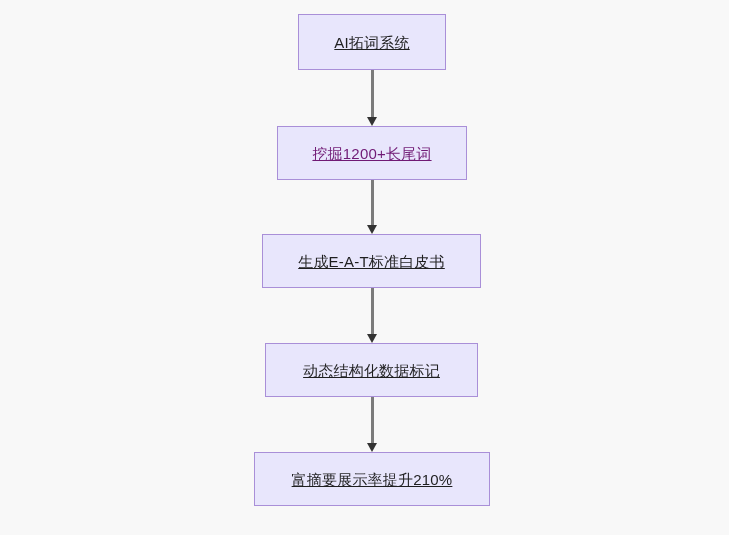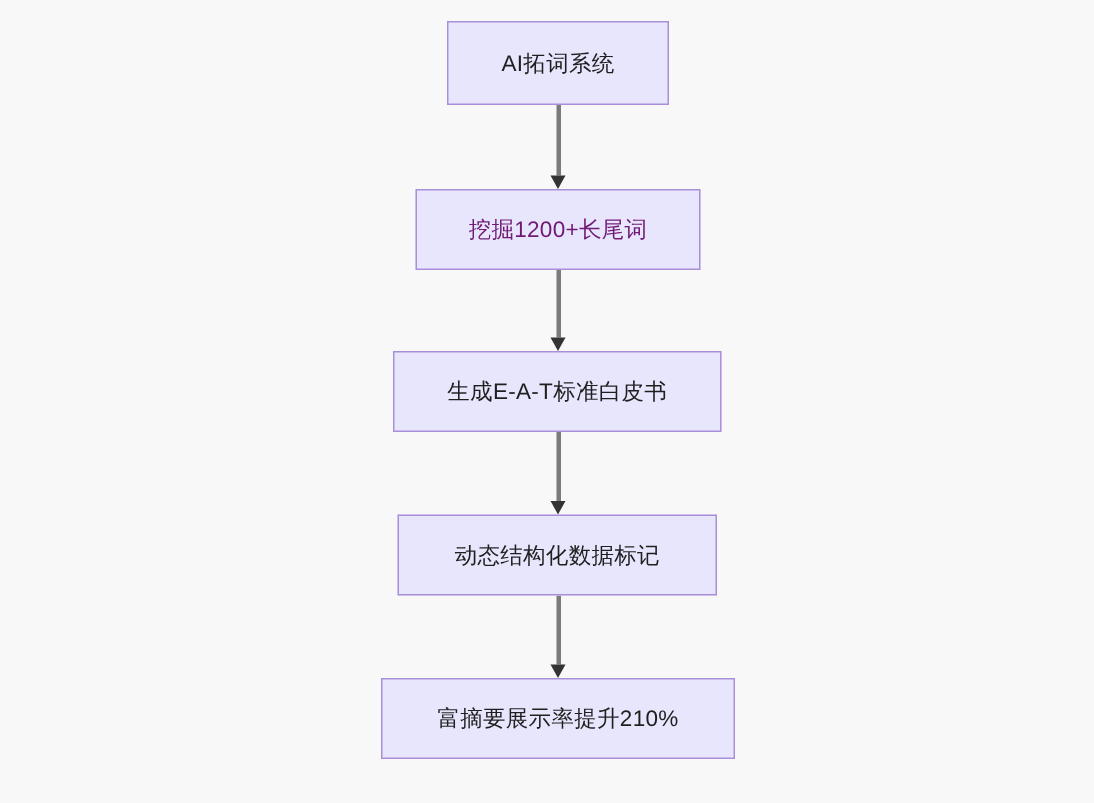--- a/index.html
+++ b/index.html
@@ -27,20 +27,21 @@
     align-items: center;
     justify-content: center;
     color: #1f1f20;
     font-size: 15px;
     line-height: 1;
     letter-spacing: 0.2px;
     white-space: nowrap;
   }
   .node-label {
     display: block;
+    text-decoration: underline;
   }
   .edge {
     position: absolute;
     width: 0;
     height: 0;
   }
   .edge-line {
     position: absolute;
     left: -1.5px;
     top: 0;

